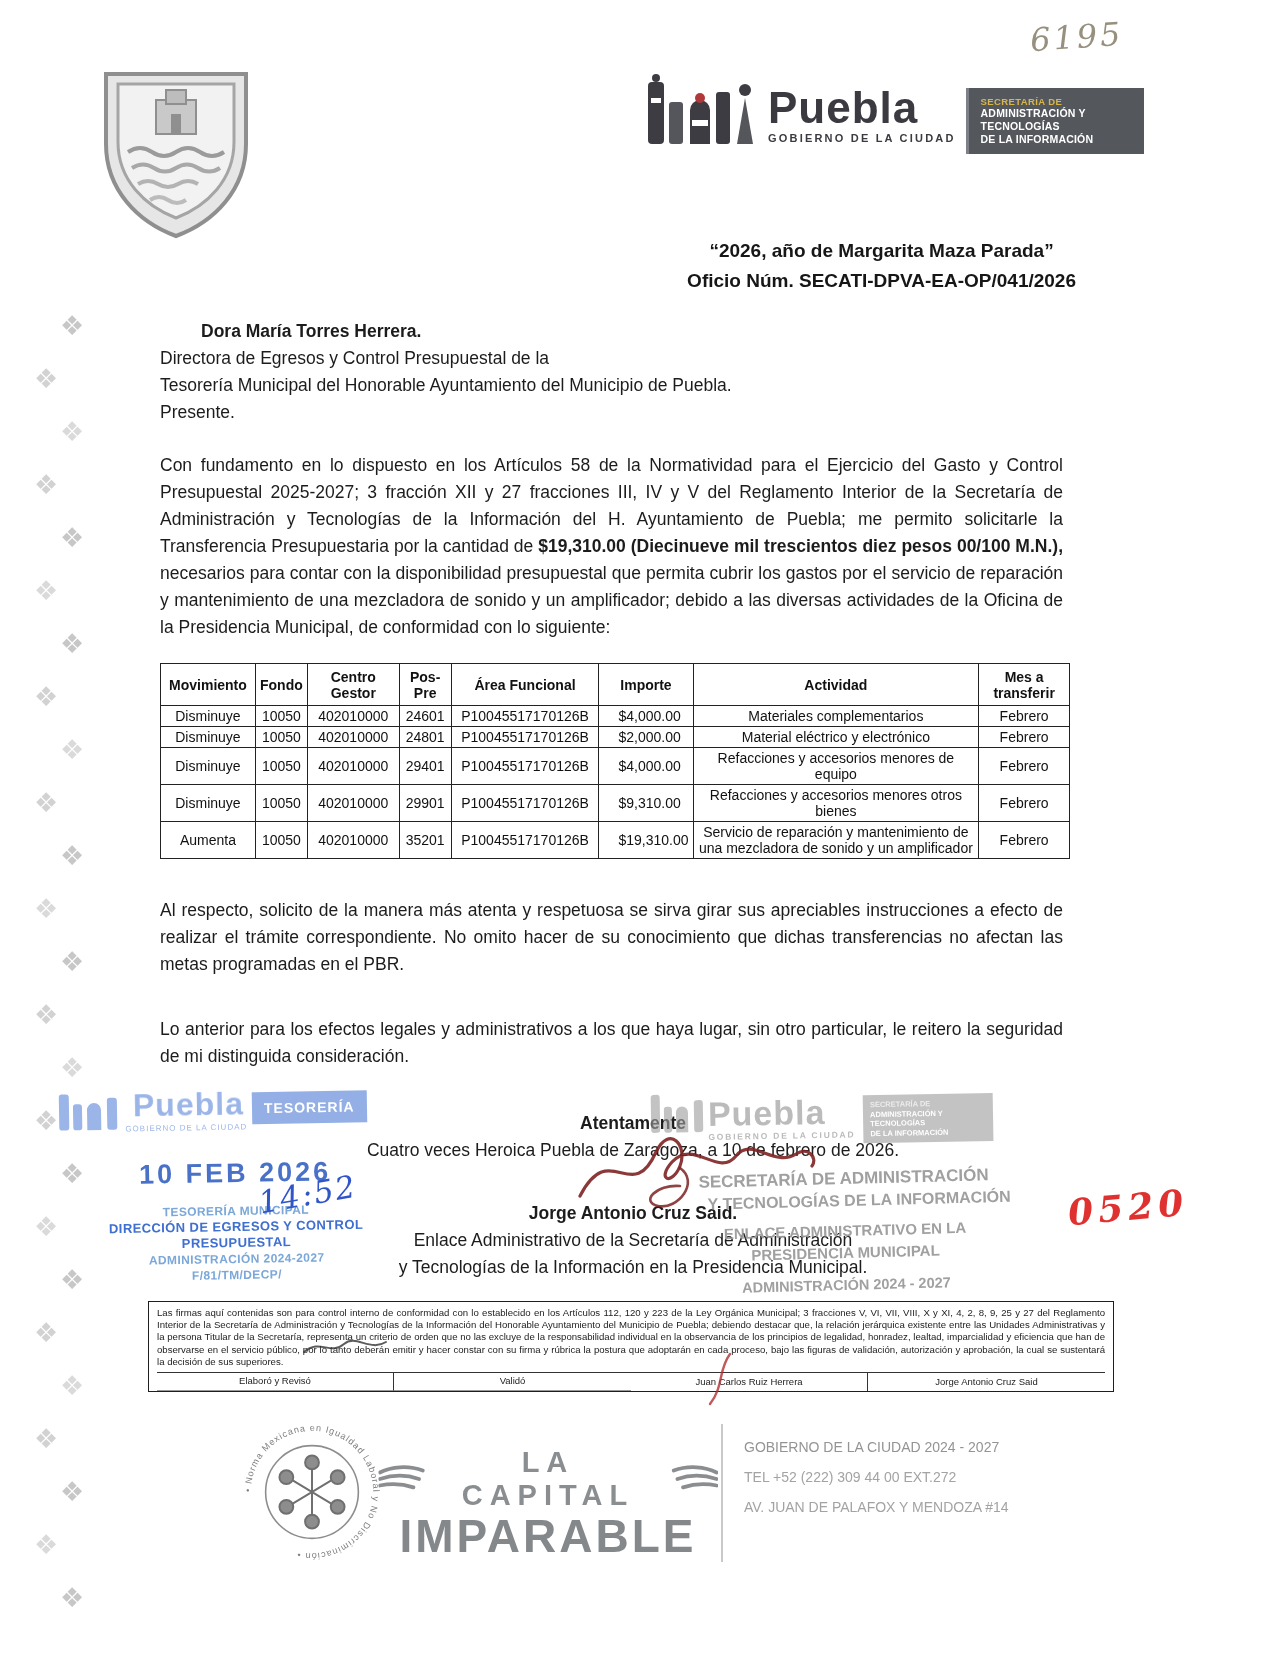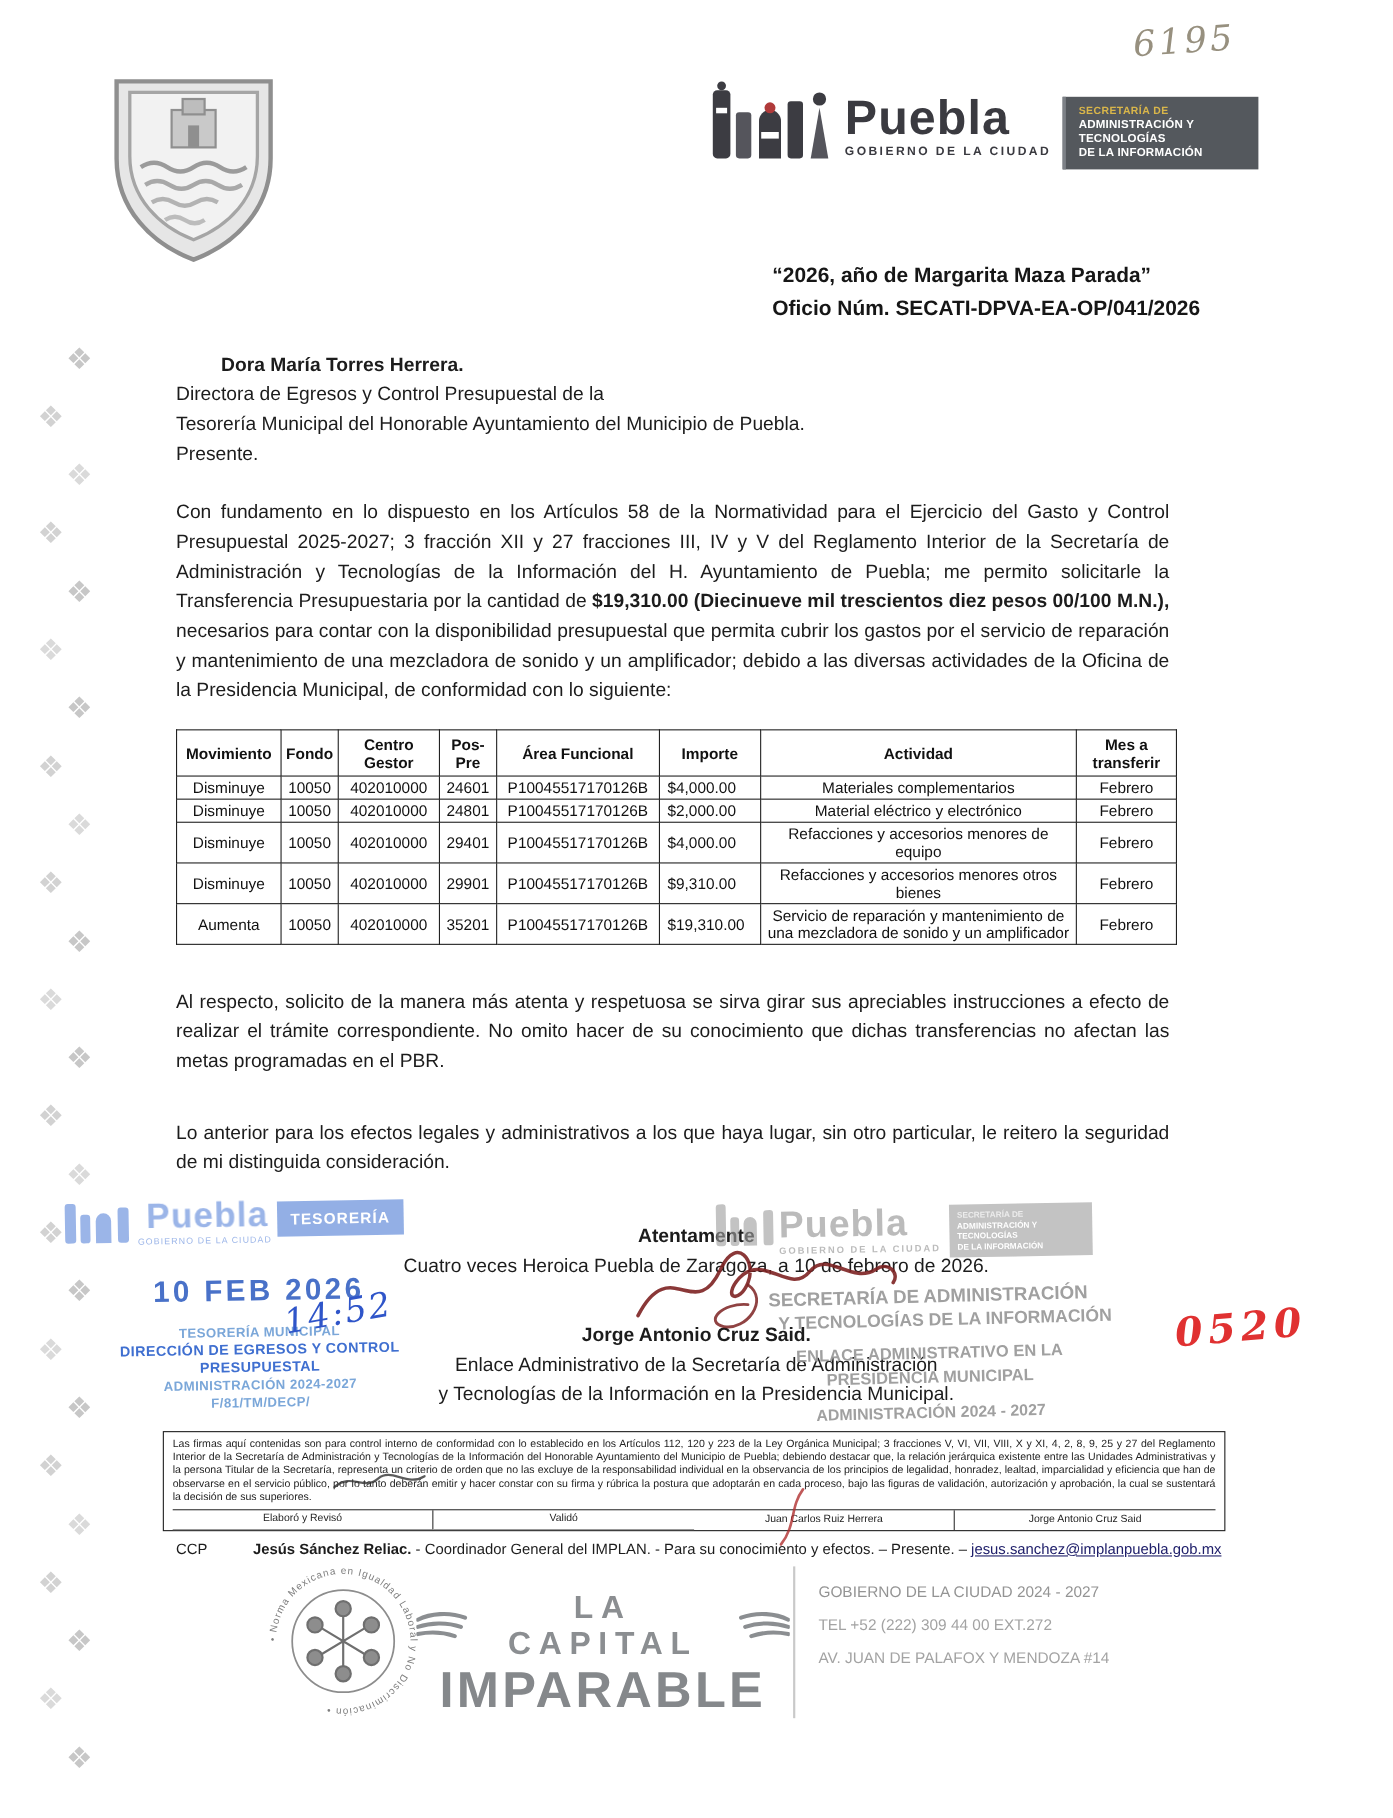--- a/index.html
+++ b/index.html
@@ -37,21 +37,21 @@
   .brand-sub{ font-size:11px; font-weight:bold; color:#3a3a40; letter-spacing:2.2px; margin-top:2px; }
   .brand-badge{
     margin-left:10px; margin-top:16px; background:#54585d; color:#ffffff;
     padding:8px 10px 8px 12px; width:178px; border-left:3px solid #7d8187;
   }
   .badge-l1{ color:#d9b64a; font-size:9.5px; font-weight:bold; letter-spacing:.4px; }
   .badge-l2,.badge-l3{ font-size:10.5px; font-weight:bold; letter-spacing:.2px; line-height:13px; }
 
   
   .right-head{
-    position:absolute; right:175px; top:236px; text-align:left;
+    position:absolute; right:190px; top:236px; text-align:center;
     font-weight:bold; font-size:19px; line-height:30px; color:#161616;
   }
 
   
   .content{ position:absolute; left:148px; top:318px; width:970px; }
   .addressee{ padding-left:12px; font-size:17.5px; line-height:27px; }
   .addressee .name{ font-weight:bold;margin-left:41px; }
   .para{
     padding-left:12px; padding-right:55px; text-align:justify;
     font-size:17.5px; line-height:27px;
@@ -63,21 +63,21 @@
   
   table.budget{
     margin:22px 0 0 12px; border-collapse:collapse; width:910px;
     font-size:14px; color:#111;
   }
   table.budget th, table.budget td{
     border:1.4px solid #222; text-align:center; vertical-align:middle;
     padding:2px 4px;
   }
   table.budget th{ font-weight:bold; white-space:pre-line; height:42px; font-size:14px; }
-  table.budget td:nth-child(6){ text-align:left; padding-left:7px; }
+  table.budget td:nth-child(6){ text-align:left; padding-left:19px; }
   col.c1{width:95px} col.c2{width:52px} col.c3{width:92px} col.c4{width:52px}
   col.c5{width:148px} col.c6{width:92px} col.c7{width:288px} col.c8{width:91px}
 
   
   .closing{ text-align:center; margin-top:40px; font-size:17.5px; line-height:27px; }
   .closing .salutation{ font-weight:bold; }
   .closing .signer-name{ font-weight:bold; margin-top:36px; }
 
   
   .legal-box{
@@ -350,24 +350,20 @@
     <div class="legal-box">
       <div>Las firmas aquí contenidas son para control interno de conformidad con lo establecido en los Artículos 112, 120 y 223 de la Ley Orgánica Municipal; 3 fracciones V, VI, VII, VIII, X y XI, 4, 2, 8, 9, 25 y 27 del Reglamento Interior de la Secretaría de Administración y Tecnologías de la Información del Honorable Ayuntamiento del Municipio de Puebla; debiendo destacar que, la relación jerárquica existente entre las Unidades Administrativas y la persona Titular de la Secretaría, representa un criterio de orden que no las excluye de la responsabilidad individual en la observancia de los principios de legalidad, honradez, lealtad, imparcialidad y eficiencia que han de observarse en el servicio público, por lo tanto deberán emitir y hacer constar con su firma y rúbrica la postura que adoptarán en cada proceso, bajo las figuras de validación, autorización y aprobación, la cual se sustentará la decisión de sus superiores.</div>
       <div class="sig-grid">
         <div class="lbl">Elaboró y Revisó</div>
         <div class="lbl">Validó</div>
         <div class="nm">Juan Carlos Ruiz Herrera</div>
         <div class="nm">Jorge Antonio Cruz Said</div>
       </div>
     </div>
 
-    <div class="ccp">
-      <span class="ccp-label">CCP</span>
-      <span><span class="ccp-name">Jesús Sánchez Reliac.</span><span> - Coordinador General del IMPLAN. - Para su conocimiento y efectos. – Presente. – </span><a href="#">jesus.sanchez@implanpuebla.gob.mx</a></span>
-    </div>
   </div>
 
   <div class="stamp-tesoreria-logo">
     <svg width="70" height="46" viewBox="0 0 70 46">
       <rect x="4" y="6" width="10" height="36" rx="3" fill="#4a79d6"></rect>
       <rect x="18" y="16" width="9" height="26" rx="3" fill="#4a79d6"></rect>
       <path d="M32,42 v-20 a7,7 0 0 1 14,0 v20 Z" fill="#4a79d6"></path>
       <rect x="52" y="10" width="10" height="32" rx="3" fill="#4a79d6"></rect>
     </svg>
     <div>

